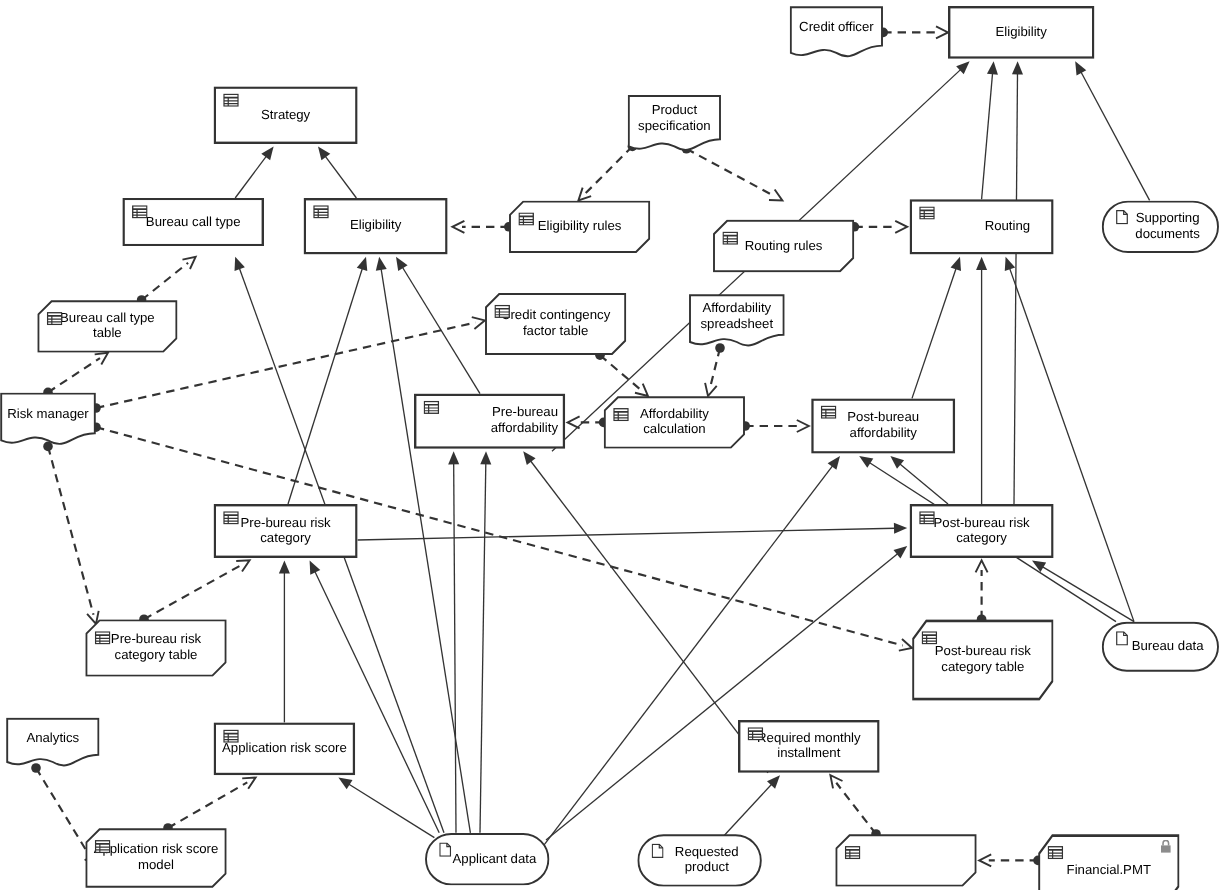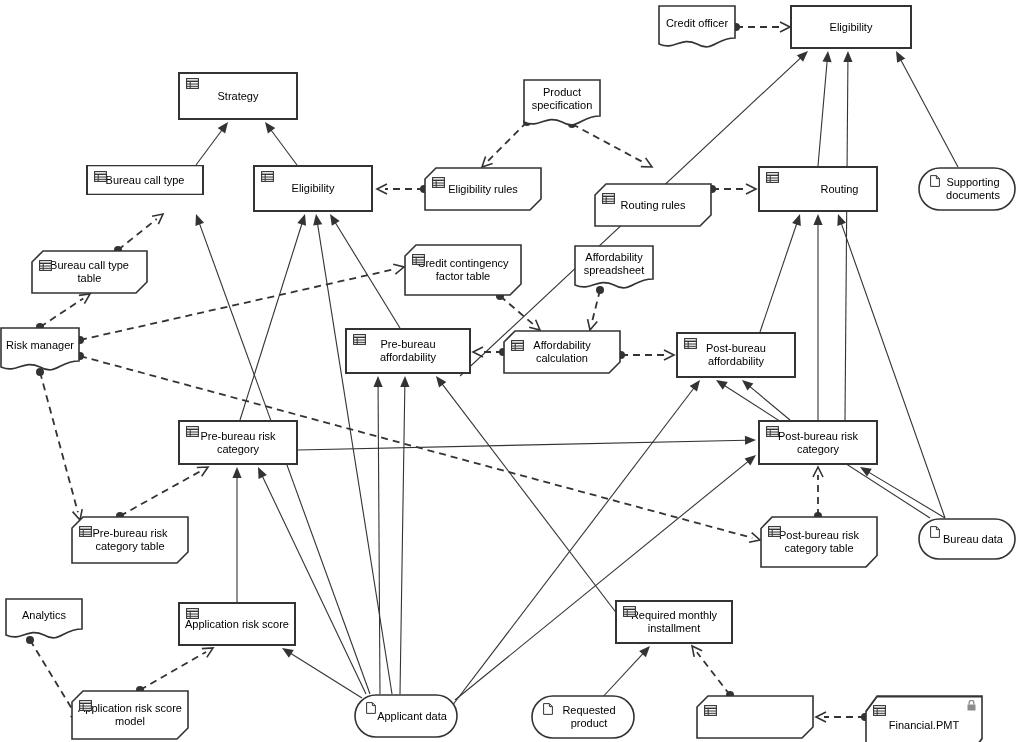--- a/index.html
+++ b/index.html
@@ -232,21 +232,21 @@
           <svg width="13" height="11" viewBox="0 0 13 11">
             <rect x="0.6" y="0.6" width="11.8" height="9.8" fill="#fff" stroke="#333" stroke-width="1.1"></rect>
             <line x1="0.6" x2="12.4" y1="3.3" y2="3.3" stroke="#333" stroke-width="1.4"></line>
             <line x1="0.6" x2="12.4" y1="6" y2="6" stroke="#333" stroke-width="1"></line>
             <line x1="0.6" x2="12.4" y1="8.3" y2="8.3" stroke="#333" stroke-width="1"></line>
             <line x1="4.2" x2="4.2" y1="3.3" y2="10.4" stroke="#333" stroke-width="1"></line>
           </svg>
         </span>
         <span class="lbl">Strategy</span>
       </div>
-      <div class="node n-decision" style="left: 86px; top: 165px; width: 118px; height: 30px;">
+      <div class="node n-decision" style="left: 102px; top: 165px; width: 118px; height: 40px;">
         <svg class="shape" viewBox="0 0 118 47" preserveAspectRatio="none">
           <rect x="1" y="1" width="116" height="45" fill="#ffffff" stroke="#333333" stroke-width="2"></rect>
         </svg>
         <span class="ico" style="left: 8px; top: 6px;">
           <svg width="13" height="11" viewBox="0 0 13 11">
             <rect x="0.6" y="0.6" width="11.8" height="9.8" fill="#fff" stroke="#333" stroke-width="1.1"></rect>
             <line x1="0.6" x2="12.4" y1="3.3" y2="3.3" stroke="#333" stroke-width="1.4"></line>
             <line x1="0.6" x2="12.4" y1="6" y2="6" stroke="#333" stroke-width="1"></line>
             <line x1="0.6" x2="12.4" y1="8.3" y2="8.3" stroke="#333" stroke-width="1"></line>
             <line x1="4.2" x2="4.2" y1="3.3" y2="10.4" stroke="#333" stroke-width="1"></line>
@@ -379,21 +379,21 @@
           <path d="M 1 1 L 79 1 L 79 34 C 59.2 34, 56 49, 40 40 C 22.400000000000002 32, 17.6 47, 1 40 Z" fill="#ffffff" stroke="#333333" stroke-width="1.6"></path>
         </svg>
         <span class="lbl" style="margin-bottom: 8px;">Affordability spreadsheet</span>
       </div>
       <div class="node n-note" style="left: 0px; top: 327px; width: 80px; height: 45px;">
         <svg class="shape" viewBox="0 0 80 45" preserveAspectRatio="none">
           <path d="M 1 1 L 79 1 L 79 34 C 59.2 34, 56 49, 40 40 C 22.400000000000002 32, 17.6 47, 1 40 Z" fill="#ffffff" stroke="#333333" stroke-width="1.6"></path>
         </svg>
         <span class="lbl" style="margin-bottom: 8px;">Risk manager</span>
       </div>
-      <div class="node n-decision" style="left: 345px; top: 328px; width: 126px; height: 46px;">
+      <div class="node n-decision" style="left: 345px; top: 328px; width: 126px; height: 46px; text-align: right;">
         <svg class="shape" viewBox="0 0 126 46" preserveAspectRatio="none">
           <rect x="1" y="1" width="124" height="44" fill="#ffffff" stroke="#333333" stroke-width="2"></rect>
         </svg>
         <span class="ico" style="left: 8px; top: 6px;">
           <svg width="13" height="11" viewBox="0 0 13 11">
             <rect x="0.6" y="0.6" width="11.8" height="9.8" fill="#fff" stroke="#333" stroke-width="1.1"></rect>
             <line x1="0.6" x2="12.4" y1="3.3" y2="3.3" stroke="#333" stroke-width="1.4"></line>
             <line x1="0.6" x2="12.4" y1="6" y2="6" stroke="#333" stroke-width="1"></line>
             <line x1="0.6" x2="12.4" y1="8.3" y2="8.3" stroke="#333" stroke-width="1"></line>
             <line x1="4.2" x2="4.2" y1="3.3" y2="10.4" stroke="#333" stroke-width="1"></line>
@@ -469,21 +469,21 @@
           <svg width="13" height="11" viewBox="0 0 13 11">
             <rect x="0.6" y="0.6" width="11.8" height="9.8" fill="#fff" stroke="#333" stroke-width="1.1"></rect>
             <line x1="0.6" x2="12.4" y1="3.3" y2="3.3" stroke="#333" stroke-width="1.4"></line>
             <line x1="0.6" x2="12.4" y1="6" y2="6" stroke="#333" stroke-width="1"></line>
             <line x1="0.6" x2="12.4" y1="8.3" y2="8.3" stroke="#333" stroke-width="1"></line>
             <line x1="4.2" x2="4.2" y1="3.3" y2="10.4" stroke="#333" stroke-width="1"></line>
           </svg>
         </span>
         <span class="lbl">Pre-bureau risk category table</span>
       </div>
-      <div class="node n-knowledge" style="left: 760px; top: 516px; width: 118px; height: 52px; justify-content: flex-end;">
+      <div class="node n-knowledge" style="left: 760px; top: 516px; width: 118px; height: 68px; justify-content: flex-end;">
         <svg class="shape" viewBox="0 0 118 50" preserveAspectRatio="none">
           <path d="M 12 1 L 117 1 L 117 38 L 106 49 L 1 49 L 1 12 Z" fill="#ffffff" stroke="#333333" stroke-width="1.6"></path>
         </svg>
         <span class="ico" style="left: 8px; top: 10px;">
           <svg width="13" height="11" viewBox="0 0 13 11">
             <rect x="0.6" y="0.6" width="11.8" height="9.8" fill="#fff" stroke="#333" stroke-width="1.1"></rect>
             <line x1="0.6" x2="12.4" y1="3.3" y2="3.3" stroke="#333" stroke-width="1.4"></line>
             <line x1="0.6" x2="12.4" y1="6" y2="6" stroke="#333" stroke-width="1"></line>
             <line x1="0.6" x2="12.4" y1="8.3" y2="8.3" stroke="#333" stroke-width="1"></line>
             <line x1="4.2" x2="4.2" y1="3.3" y2="10.4" stroke="#333" stroke-width="1"></line>

